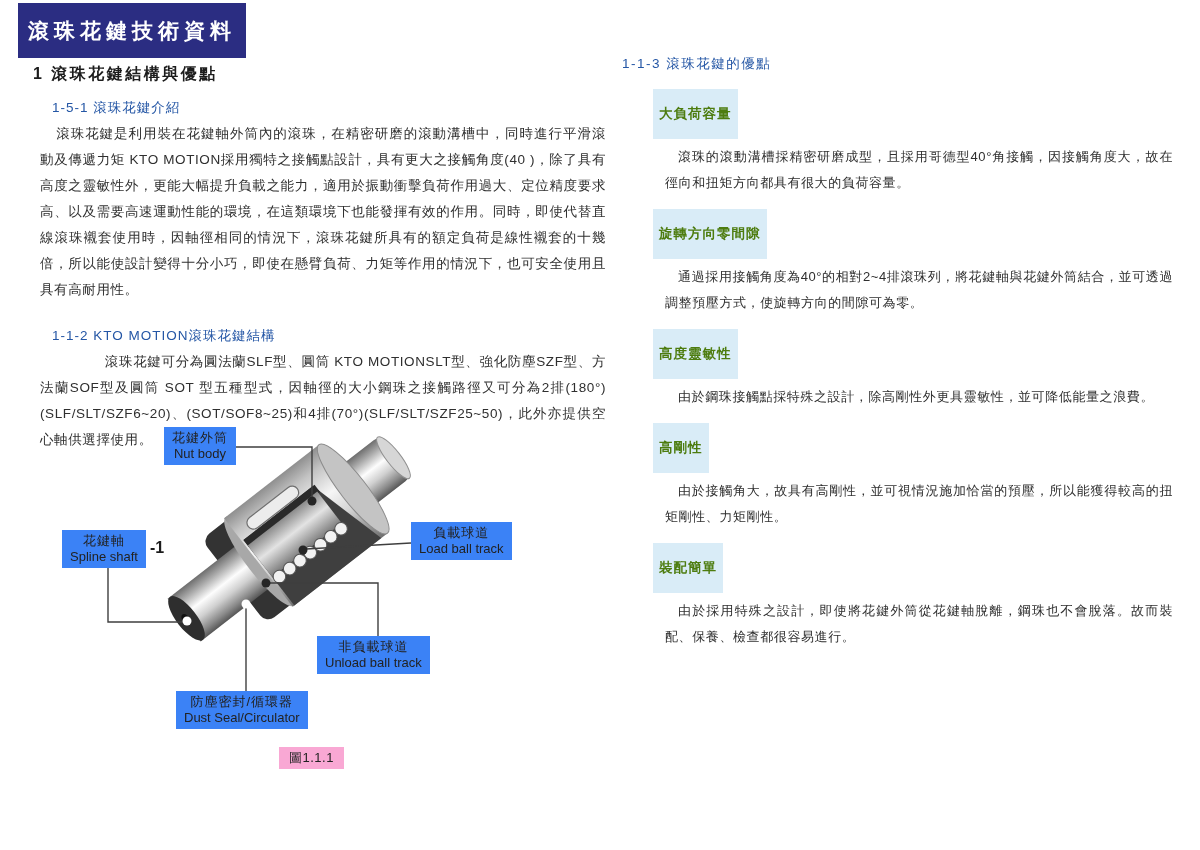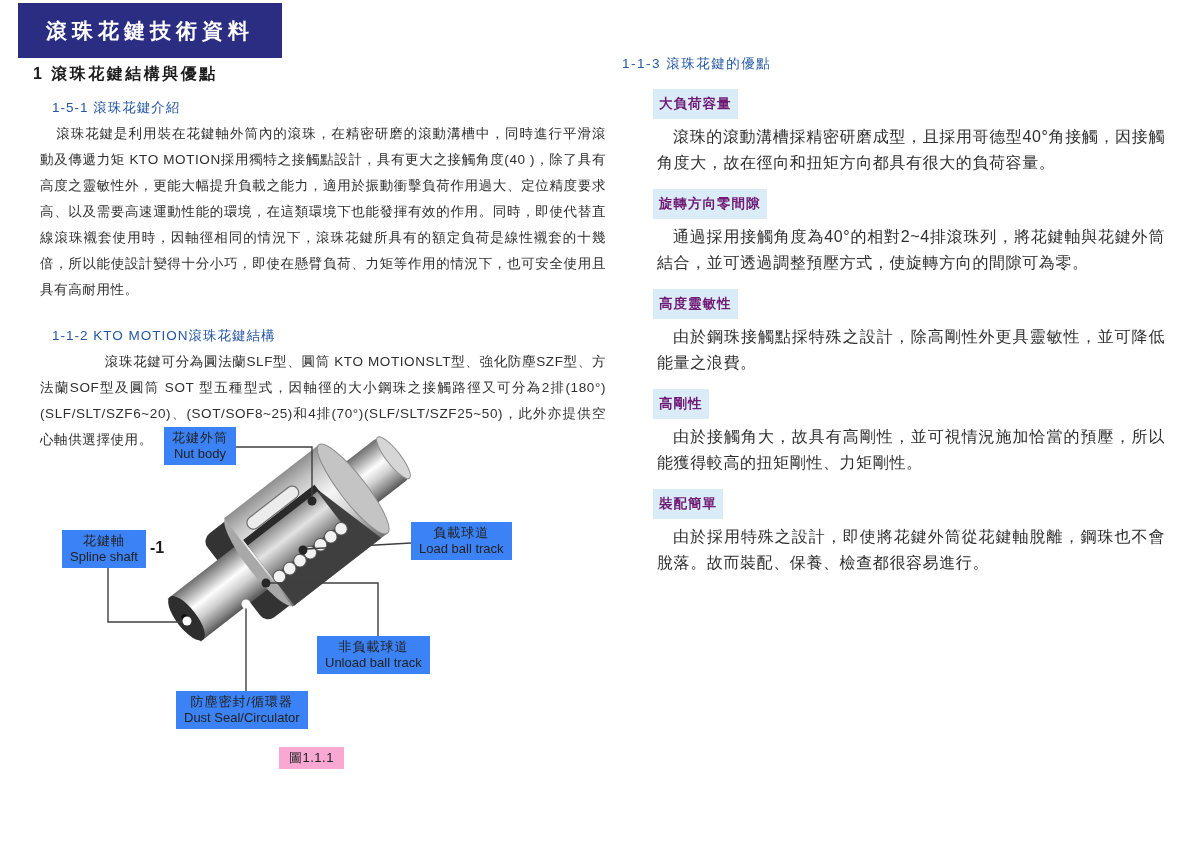--- a/index.html
+++ b/index.html
@@ -2,46 +2,46 @@
 <html><head>
 <meta charset="utf-8">
 <style>
   html,body{margin:0;padding:0;background:#ffffff;}
   .page{
     position:relative;width:1200px;height:850px;background:#ffffff;overflow:hidden;
     font-family:"Liberation Sans","DejaVu Sans",sans-serif;color:#2f2f2f;
   }
   
   .banner{
-    position:absolute;left:18px;top:3px;width:264px;height:55px;
+    position:absolute;left:18px;top:3px;width:228px;height:55px;
     background:#2b2d82;display:flex;align-items:center;justify-content:center;
   }
   .banner span{color:#ffffff;font-size:21px;font-weight:bold;letter-spacing:5px;white-space:nowrap;}
   
   .col-left{position:absolute;left:33px;top:64px;width:578px;}
   .h1{font-size:16px;font-weight:bold;letter-spacing:2.5px;color:#1c1c1c;margin:0 0 14px 0;}
   .h2{font-size:13.5px;font-weight:normal;color:#2456a5;letter-spacing:1px;margin:0 0 4px 19px;}
   .body-p{
     font-size:13.5px;line-height:26px;letter-spacing:0.6px;margin:0 0 24px 7px;
     text-align:justify;color:#2f2f2f;width:566px;
   }
   .indent-1{text-indent:1.2em;}
   .indent-5{text-indent:4.8em;}
   
   .col-right{position:absolute;left:622px;top:55px;width:552px;}
   .col-right .h2{margin:0 0 16px 0;letter-spacing:1.5px;}
   .adv{margin-left:31px;}
   .adv-title{
-    display:inline-block;background:#d9ecf7;color:#701a75;
+    display:inline-block;background:#d9ecf7;color:#4d7c0f;
     font-size:13.5px;font-weight:bold;letter-spacing:1px;
-    padding:6px 6px;margin:0 14px 5px 0;
+    padding:16px 6px;margin:0 14px 5px 0;
   }
   .adv-body{
-    font-size:16px;line-height:26px;letter-spacing:0.6px;color:#2f2f2f;
-    margin:0 0 13px 4px;text-indent:1em;text-align:justify;width:508px;
+    font-size:13px;line-height:26px;letter-spacing:0.6px;color:#2f2f2f;
+    margin:0 0 13px 12px;text-indent:1em;text-align:justify;width:508px;
   }
   
   .figure{position:absolute;left:40px;top:413px;width:530px;height:372px;}
   .figure svg{position:absolute;left:0;top:0;}
   .fig-label{
     position:absolute;background:#3b82f6;color:#222222;text-align:center;
     font-size:13px;line-height:16px;padding:3px 8px;white-space:nowrap;
   }
   .fig-label .zh{display:block;letter-spacing:1px;}
   .fig-label .en{display:block;}

